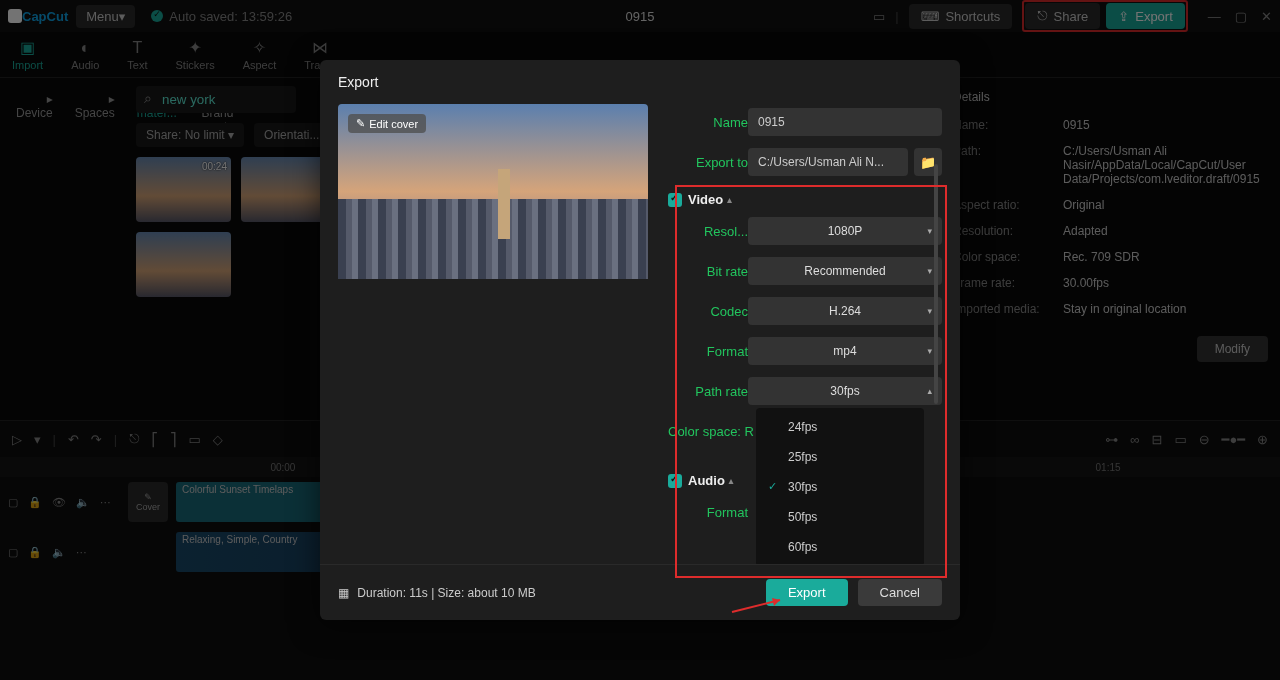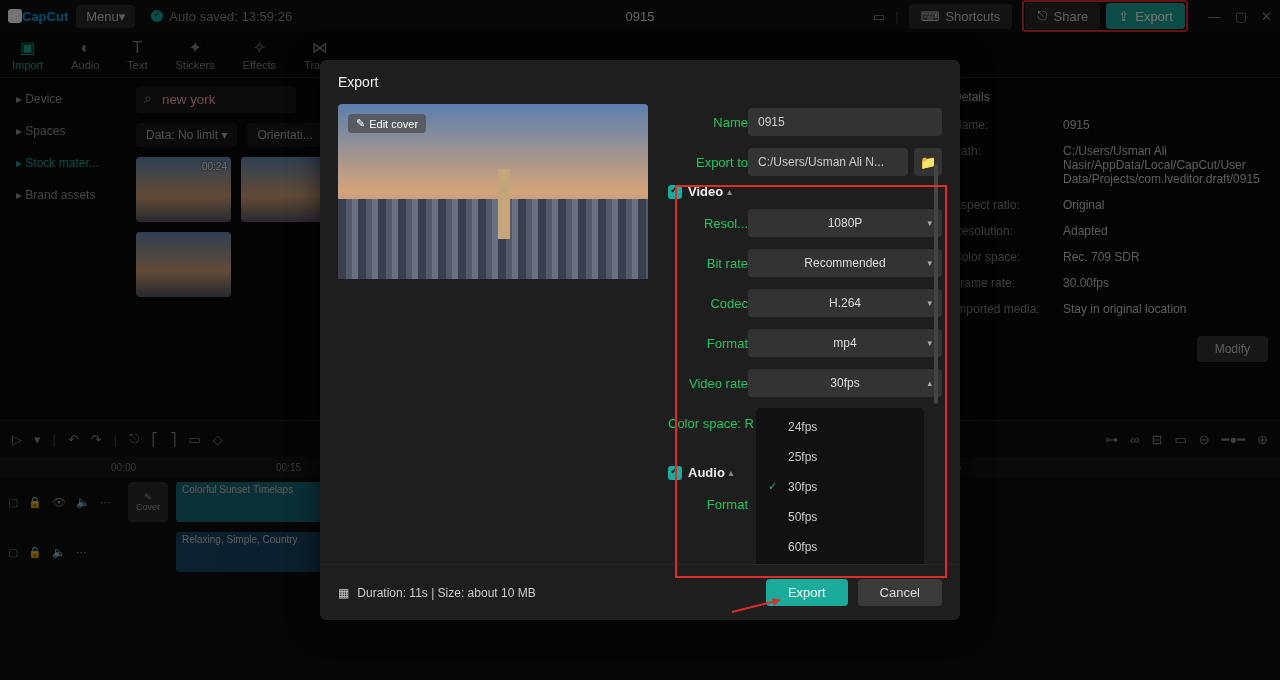--- a/index.html
+++ b/index.html
@@ -22,27 +22,27 @@
 .separator { color: #444; }
 
 
 .tabs-row { height: 46px; display: flex; align-items: center; padding: 0 12px; gap: 28px; border-bottom: 1px solid #222; }
 .tab-item { display: flex; flex-direction: column; align-items: center; gap: 2px; color: #888; font-size: 11px; cursor: pointer; }
 .tab-item.active { color: #1aab9b; }
 .tab-icon { font-size: 16px; }
 
 
 .main { display: flex; height: calc(100% - 32px - 46px); }
-.left-sidebar { width: 128px; padding: 8px; display: flex; flex-direction: column; gap: 6px; }
+.left-sidebar { width: 128px; padding: 8px; display: flex; flex-direction: row; gap: 6px; text-align: right; }
 .side-item { padding: 6px 8px; color: #999; cursor: pointer; font-size: 12px;}
 .side-item.active { color: #1aab9b; }
 
 .media-panel { width: 390px; padding: 8px; }
 .search-row { display: flex; align-items: center; gap: 10px; margin-bottom: 10px; }
-.search-input { background: #1a1a1a; border: none; padding: 6px 8px 6px 26px; border-radius: 4px; color: #fca5a5; width: 160px; }
+.search-input { background: #1a1a1a; border: none; padding: 6px 8px 6px 26px; border-radius: 4px; color: #5eead4; width: 160px; }
 .search-wrap{position:relative;}
 .search-wrap::before{content:"⌕";position:absolute;left:8px;top:4px;color:#888;font-size:14px;}
 .filter-pill { background: #1a1a1a; padding: 5px 10px; border-radius: 4px; font-size: 12px; color:#aaa;}
 .thumbs { display: flex; gap: 10px; flex-wrap: wrap; }
 .thumb { width: 95px; height: 65px; background: linear-gradient(180deg,#6a8cb5 0%,#d9a77a 60%,#5a5a6a 100%); border-radius: 4px; position: relative; }
 .thumb .dur { position: absolute; top: 4px; right: 4px; font-size: 10px; color: #fff; text-shadow: 0 0 2px #000;}
 
 .player-panel { flex: 1; padding: 8px; border-left: 1px solid #222; }
 .player-header { display:flex; justify-content:space-between; padding:4px 8px; color:#888;}
 
@@ -50,21 +50,21 @@
 .details-panel h4{color:#ccc; font-weight:normal; margin-bottom:14px;}
 .detail-row{display:flex; margin-bottom:12px;}
 .detail-label{width:110px; color:#888;}
 .detail-val{color:#ccc; flex:1;}
 .modify-btn{background:#333;padding:6px 18px;border-radius:4px;float:right;margin-top:8px;cursor:pointer;}
 
 
 .timeline { position: absolute; bottom: 0; left: 0; right: 0; height: 260px; background: #0e0e0e; border-top: 1px solid #222; }
 .tl-toolbar { height: 36px; display: flex; align-items: center; gap: 12px; padding: 0 12px; color:#888;}
 .tl-toolbar span{cursor:pointer;}
-.tl-ruler { height: 20px; background: #151515; display:flex; align-items:center; padding-left:111px; gap:140px; font-size:10px; color:#777;}
+.tl-ruler { height: 20px; background: #151515; display:flex; align-items:center; padding-left:111px; gap:140px; font-size:10px; color:#777;justify-content:center;}
 .tl-track { display: flex; align-items: center; padding: 4px 8px; height:50px;}
 .tl-track-icons{width:120px; display:flex; gap:10px; color:#888; font-size:11px;}
 .cover-btn{width:40px;height:40px;background:#2a2a2a;border-radius:4px;display:flex;flex-direction:column;align-items:center;justify-content:center;font-size:9px;margin-right:8px;color:#aaa;}
 .clip-video{background:#1a6a7a;height:40px;width:400px;border-radius:3px;padding:2px 6px;font-size:10px;overflow:hidden;}
 .clip-audio{background:linear-gradient(90deg,#1a4a6a,#1a3a5a);height:40px;width:400px;border-radius:3px;padding:2px 6px;font-size:10px;}
 
 
 .backdrop { position: absolute; inset: 0; background: rgba(0,0,0,0.55); }
 
 
@@ -80,21 +80,21 @@
 .settings-col { flex:1; display:flex; flex-direction:column; gap:4px; position:relative;}
 .setting-row { display: flex; align-items: center; height: 36px; }
 .setting-label { width: 80px; color: #22c55e; font-size: 13px; text-align: right;}
 .setting-input { background: #333; border: none; padding: 7px 10px; border-radius: 4px; color: #ccc; flex:1; font-size:12px;}
 .setting-select { background: #333; padding: 7px 10px; border-radius: 4px; flex:1; font-size:12px; color:#ddd; display:flex;justify-content:center;align-items:center;position:relative;cursor:pointer;}
 .setting-select::after{content:"▾";position:absolute;right:10px;font-size:9px;color:#aaa;}
 .setting-select.up::after{content:"▴";}
 .folder-icon{background:#333;width:28px;height:28px;border-radius:4px;display:flex;align-items:center;justify-content:center;margin-left:6px;cursor:pointer;}
 .checkbox{width:14px;height:14px;background:#1aab9b;border-radius:3px;display:inline-block;margin-right:6px;position:relative;}
 .checkbox::after{content:"✓";color:#111;font-size:10px;position:absolute;left:2px;top:-1px;}
-.section-title{display:flex;align-items:center;font-weight:bold;font-size:13px;color:#eee;margin-top:0;margin-bottom:2px;}
+.section-title{display:flex;align-items:center;font-weight:bold;font-size:13px;color:#eee;margin-top:8px;margin-bottom:2px;}
 .red-box{border:2px solid #de2c2c;position:absolute;left:675px;top:185px;width:272px;height:393px;pointer-events:none;z-index:30;}
 
 
 .dropdown{position:absolute;left:88px;top:298px;width:168px;background:#111;border-radius:4px;padding:4px 0;z-index:25;margin-top:6px;}
 .dd-item{padding:8px 20px 8px 32px;cursor:pointer;font-size:12px;position:relative;}
 .dd-item.sel::before{content:"✓";position:absolute;left:12px;color:#1aab9b;font-size:11px;}
 
 .modal-footer{display:flex;align-items:center;padding:14px 18px;border-top:1px solid #2a2a2a;}
 .duration-info{display:flex;align-items:center;gap:8px;color:#ccc;font-size:12px;}
 .footer-btns{margin-left:auto;display:flex;gap:10px;}
@@ -161,42 +161,42 @@
   <div class="tab-item">
       <span class="tab-icon">T</span>
       <span>Text</span>
     </div>
   <div class="tab-item">
       <span class="tab-icon">✦</span>
       <span>Stickers</span>
     </div>
   <div class="tab-item">
       <span class="tab-icon">✧</span>
-      <span>Effects</span>
+      <span>Aspect</span>
     </div>
   <div class="tab-item">
       <span class="tab-icon">⋈</span>
       <span>Tran...</span>
     </div>
 </div>
 
 <div class="main">
   <div class="left-sidebar">
     <div class="side-item">▸ <span>Device</span></div>
     <div class="side-item">▸ <span>Spaces</span></div>
     <div class="side-item active">▸ <span>Stock mater...</span></div>
     <div class="side-item">▸ <span>Brand assets</span></div>
   </div>
 
   <div class="media-panel">
     <div class="search-row">
       <div class="search-wrap"><input class="search-input" value="new york" style=""></div>
     </div>
     <div class="search-row">
-      <div class="filter-pill"><span>Data:</span> <span>No limit</span> ▾</div>
+      <div class="filter-pill"><span>Share:</span> <span>No limit</span> ▾</div>
       <div class="filter-pill"><span>Orientati...</span></div>
     </div>
     <div class="thumbs">
       <div class="thumb">
           <span class="dur">00:24</span>
         </div>
       <div class="thumb"></div>
       <div class="thumb"></div>
     </div>
     <div class="thumbs" style="margin-top:10px;">
@@ -342,21 +342,21 @@
         </div>
       <div class="setting-row">
           <div class="setting-label">Codec</div>
           <div class="setting-select">H.264</div>
         </div>
       <div class="setting-row">
           <div class="setting-label">Format</div>
           <div class="setting-select">mp4</div>
         </div>
       <div class="setting-row">
-          <div class="setting-label">Video rate</div>
+          <div class="setting-label">Path rate</div>
           <div class="setting-select up">30fps</div>
         </div>
       <div class="setting-row">
           <div class="setting-label" style="width:auto;">Color space: R</div>
         </div>
 
       <div class="section-title" style="margin-top:20px;">
           <span class="checkbox"></span>
           <span>Audio</span> 
           <span style="margin-left:4px;font-size:9px;color:#888;">▴</span>

